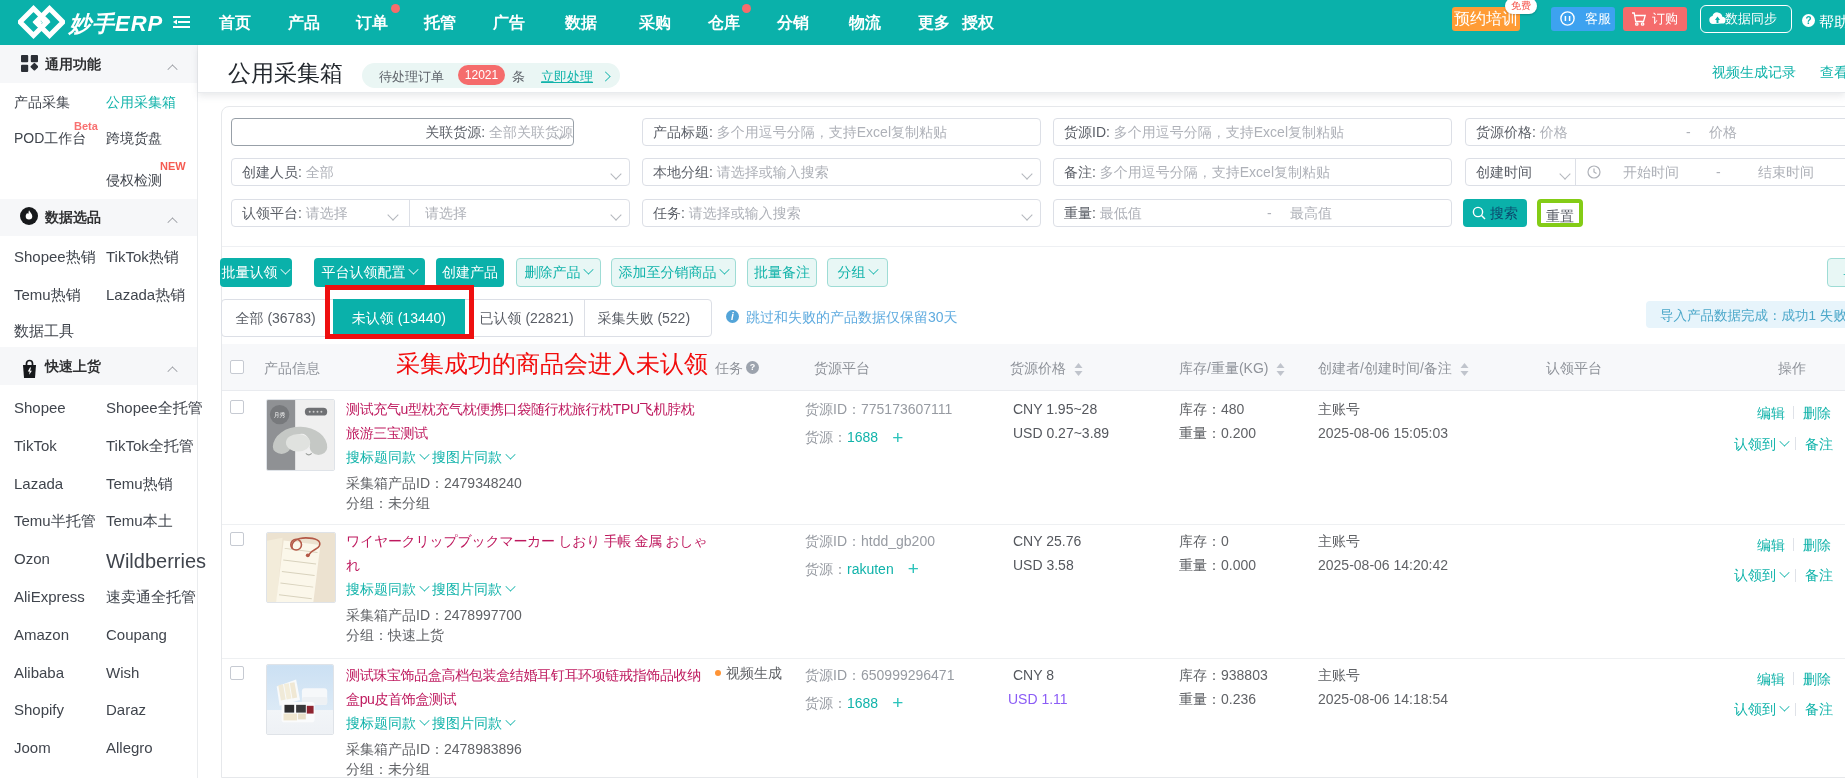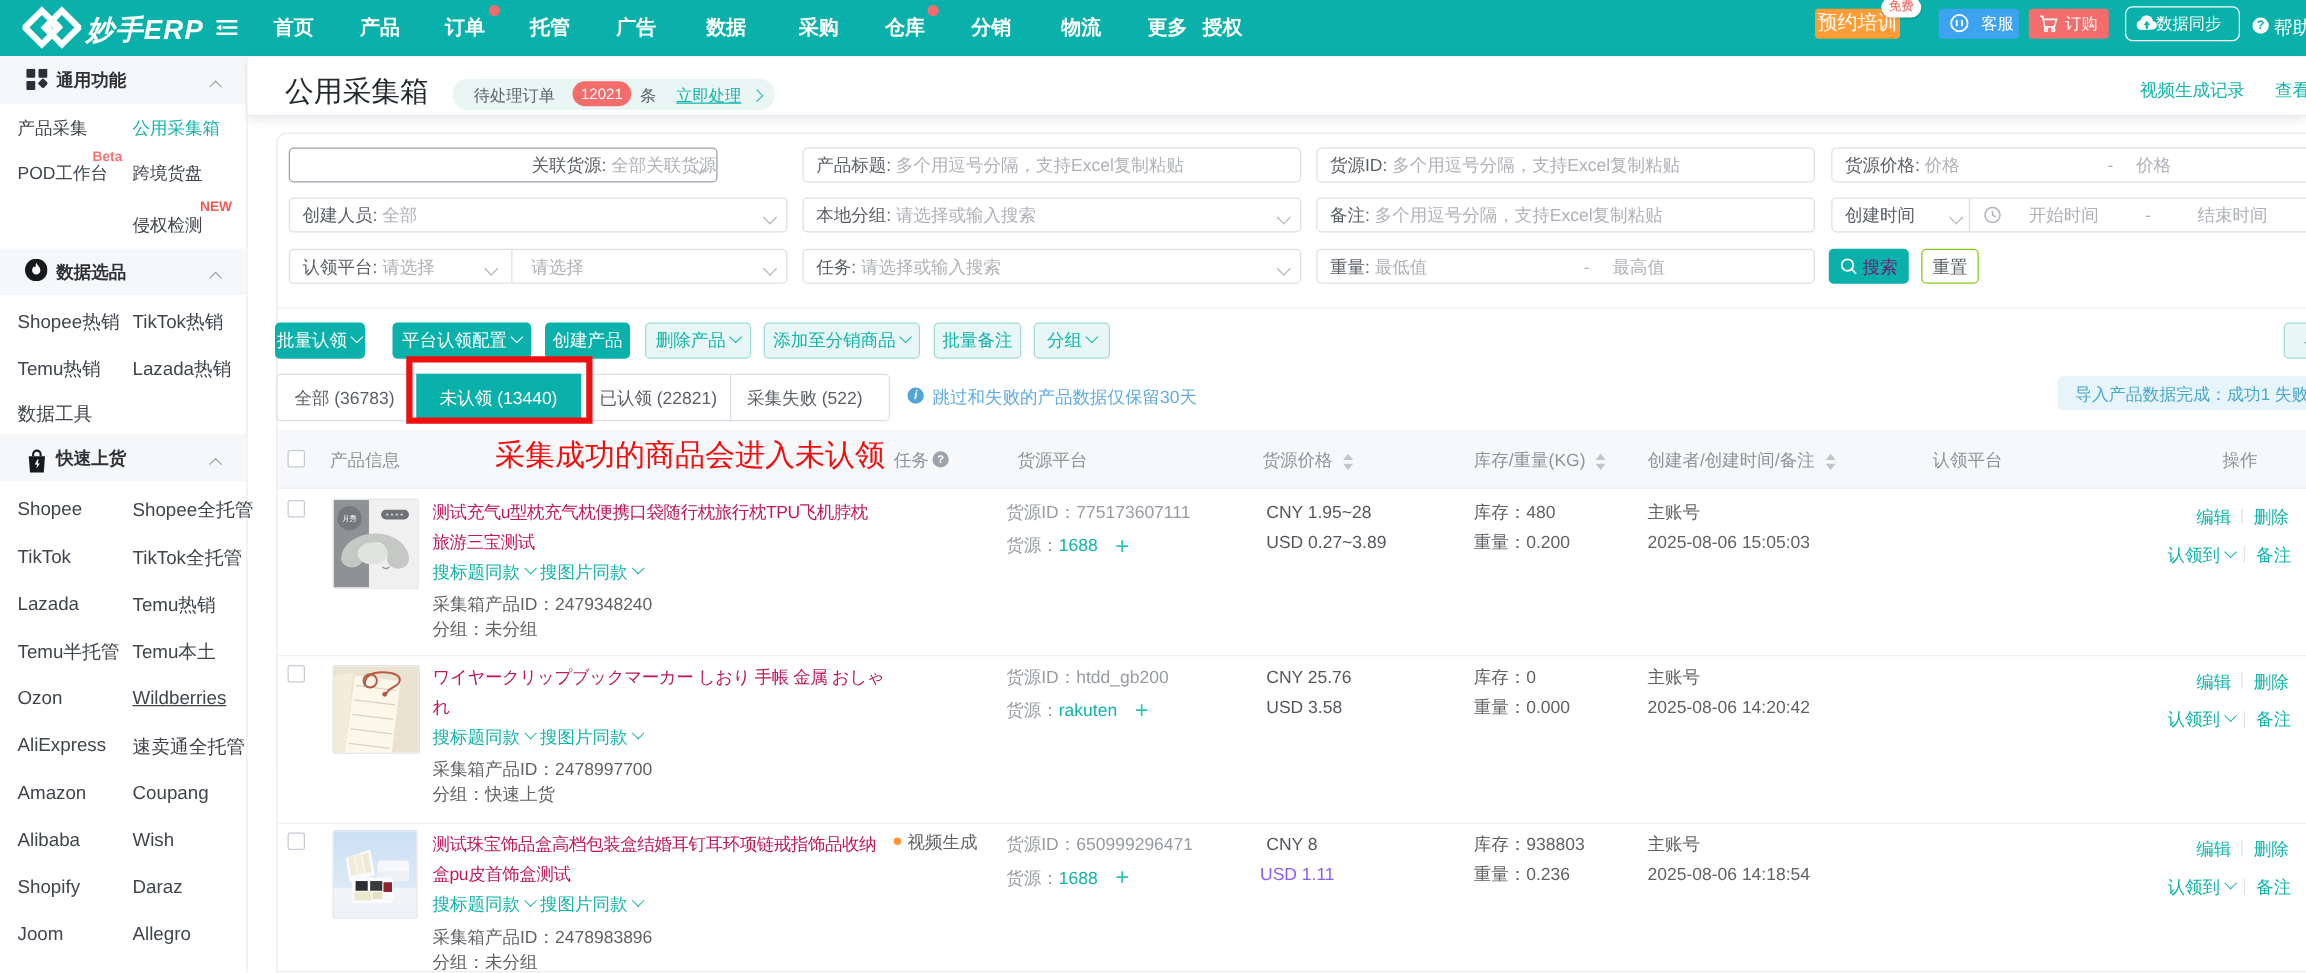--- a/index.html
+++ b/index.html
@@ -117,21 +117,21 @@
 <div class="abs chev chevup" style="position:absolute;left:164px;top:367px;color:#909399;"></div>
 <div class="abs" style="left:14px;top:399px;font-size:15px;color:#40454d;white-space:nowrap;">Shopee</div>
 <div class="abs" style="left:106px;top:399px;font-size:15px;color:#40454d;white-space:nowrap;">Shopee全托管</div>
 <div class="abs" style="left:14px;top:437px;font-size:15px;color:#40454d;white-space:nowrap;">TikTok</div>
 <div class="abs" style="left:106px;top:437px;font-size:15px;color:#40454d;white-space:nowrap;">TikTok全托管</div>
 <div class="abs" style="left:14px;top:475px;font-size:15px;color:#40454d;white-space:nowrap;">Lazada</div>
 <div class="abs" style="left:106px;top:475px;font-size:15px;color:#40454d;white-space:nowrap;">Temu热销</div>
 <div class="abs" style="left:14px;top:512px;font-size:15px;color:#40454d;white-space:nowrap;">Temu半托管</div>
 <div class="abs" style="left:106px;top:512px;font-size:15px;color:#40454d;white-space:nowrap;">Temu本土</div>
 <div class="abs" style="left:14px;top:550px;font-size:15px;color:#40454d;white-space:nowrap;">Ozon</div>
-<div class="abs" style="left:106px;top:550px;font-size:15px;color:#40454d;white-space:nowrap;text-decoration:underline;">Wildberries</div>
+<div class="abs" style="left:106px;top:550px;font-size:20px;color:#40454d;white-space:nowrap;">Wildberries</div>
 <div class="abs" style="left:14px;top:588px;font-size:15px;color:#40454d;white-space:nowrap;">AliExpress</div>
 <div class="abs" style="left:106px;top:588px;font-size:15px;color:#40454d;white-space:nowrap;">速卖通全托管</div>
 <div class="abs" style="left:14px;top:626px;font-size:15px;color:#40454d;white-space:nowrap;">Amazon</div>
 <div class="abs" style="left:106px;top:626px;font-size:15px;color:#40454d;white-space:nowrap;">Coupang</div>
 <div class="abs" style="left:14px;top:664px;font-size:15px;color:#40454d;white-space:nowrap;">Alibaba</div>
 <div class="abs" style="left:106px;top:664px;font-size:15px;color:#40454d;white-space:nowrap;">Wish</div>
 <div class="abs" style="left:14px;top:701px;font-size:15px;color:#40454d;white-space:nowrap;">Shopify</div>
 <div class="abs" style="left:106px;top:701px;font-size:15px;color:#40454d;white-space:nowrap;">Daraz</div>
 <div class="abs" style="left:14px;top:739px;font-size:15px;color:#40454d;white-space:nowrap;">Joom</div>
 <div class="abs" style="left:106px;top:739px;font-size:15px;color:#40454d;white-space:nowrap;">Allegro</div>
@@ -159,27 +159,27 @@
 <svg style="position:absolute;left:121px;top:6px;" width="14" height="14" viewBox="0 0 14 14" fill="none" stroke="#aeb1b8" stroke-width="1.2">
       <circle cx="7" cy="7" r="6"></circle>
       <path d="M7 3.5 V7 L9.5 8.5"></path>
     </svg>
 <span class="ph" style="position:absolute;left:157px;">开始时间</span><span class="ph" style="position:absolute;left:250px;">-</span><span class="ph" style="position:absolute;left:292px;">结束时间</span></div>
 <div class="fitem" style="left:231px;top:198.5px;width:399px;border-color:#dcdfe6;"><span class="lab">认领平台:</span> <span class="ph">请选择</span><div class="fchev" style="right:auto;left:157px;"></div>
 <div style="position:absolute;left:177px;top:0;width:1px;height:26px;background:#dcdfe6;"></div>
 <span class="ph" style="position:absolute;left:193px;">请选择</span><div class="fchev"></div></div>
 <div class="fitem" style="left:642px;top:198.5px;width:399px;border-color:#dcdfe6;"><span class="lab">任务:</span> <span class="ph">请选择或输入搜索</span><div class="fchev"></div></div>
 <div class="fitem" style="left:1053px;top:198.5px;width:399px;border-color:#dcdfe6;"><span class="lab">重量:</span> <span class="ph">最低值</span><span class="ph" style="position:absolute;left:213px;">-</span><span class="ph" style="position:absolute;left:236px;">最高值</span></div>
-<div class="abs" style="left:1463px;top:198.5px;width:64px;height:28px;background:#0ab1aa;border-radius:4px;color:#701a75;font-size:14px;line-height:28px;">
+<div class="abs" style="left:1463px;top:198.5px;width:64px;height:28px;background:#0ab1aa;border-radius:4px;color:#0c4a6e;font-size:14px;line-height:28px;">
 <svg style="position:absolute;left:9px;top:7px;" width="14" height="14" viewBox="0 0 14 14" fill="none" stroke="#fff" stroke-width="1.4">
       <circle cx="6" cy="6" r="4.6"></circle>
       <line x1="9.5" y1="9.5" x2="13" y2="13"></line>
     </svg>
 <span style="margin-left:27px;">搜索</span></div>
-<div class="abs" style="left:1537px;top:198.5px;width:46px;height:28px;background:#fff;border:1px solid #84cc16;border-radius:4px;color:#5a5e66;font-size:14px;text-align:center;line-height:26px;">重置</div>
+<div class="abs" style="left:1537px;top:198.5px;width:46px;height:28px;background:#fff;border:4px solid #84cc16;border-radius:4px;color:#5a5e66;font-size:14px;text-align:center;line-height:26px;">重置</div>
 <div class="btn-teal" style="left:219.5px;top:258px;width:72px;">批量认领<span class="chev" style="margin-left:3px;"></span></div>
 <div class="btn-teal" style="left:314px;top:258px;width:111px;">平台认领配置<span class="chev" style="margin-left:3px;"></span></div>
 <div class="btn-teal" style="left:436px;top:258px;width:68px;">创建产品</div>
 <div class="btn-light" style="left:516px;top:258px;width:85px;">删除产品<span class="chev" style="margin-left:3px;"></span></div>
 <div class="btn-light" style="left:611px;top:258px;width:125px;">添加至分销商品<span class="chev" style="margin-left:3px;"></span></div>
 <div class="btn-light" style="left:747px;top:258px;width:70px;">批量备注</div>
 <div class="btn-light" style="left:827px;top:258px;width:61px;">分组<span class="chev" style="margin-left:3px;"></span></div>
 <div class="btn-light" style="left:1827px;top:258px;width:60px;">导出</div>
 <div class="abs" style="left:220.5px;top:298.5px;width:491px;height:38px;background:#fff;border:1px solid #dcdfe6;border-radius:4px;"></div>
 <div class="abs" style="left:332.9px;top:298.5px;width:132px;height:38px;background:#0ab1aa;font-size:14px;color:#fff;text-align:center;line-height:38px;">未认领 (13440)</div>

